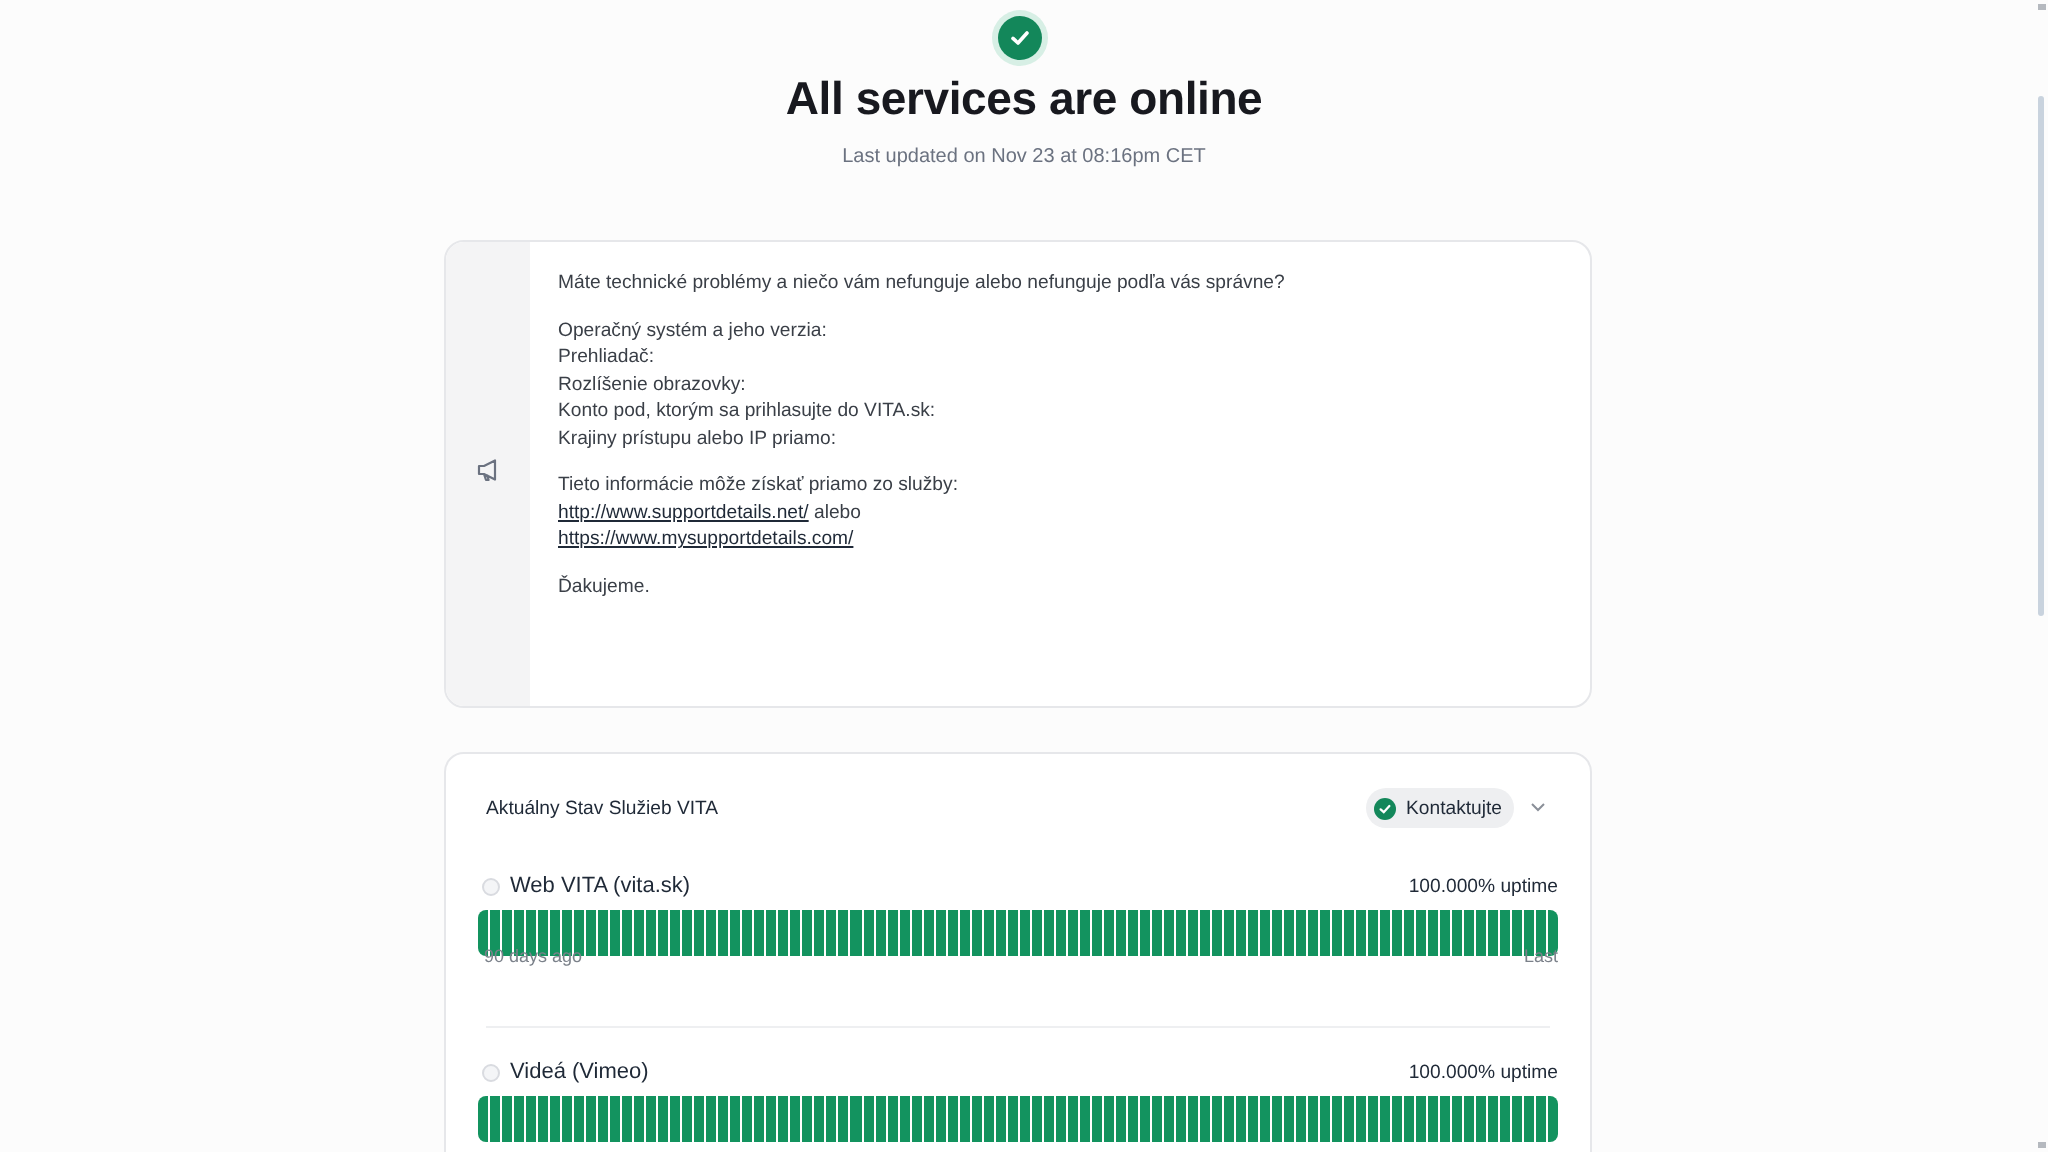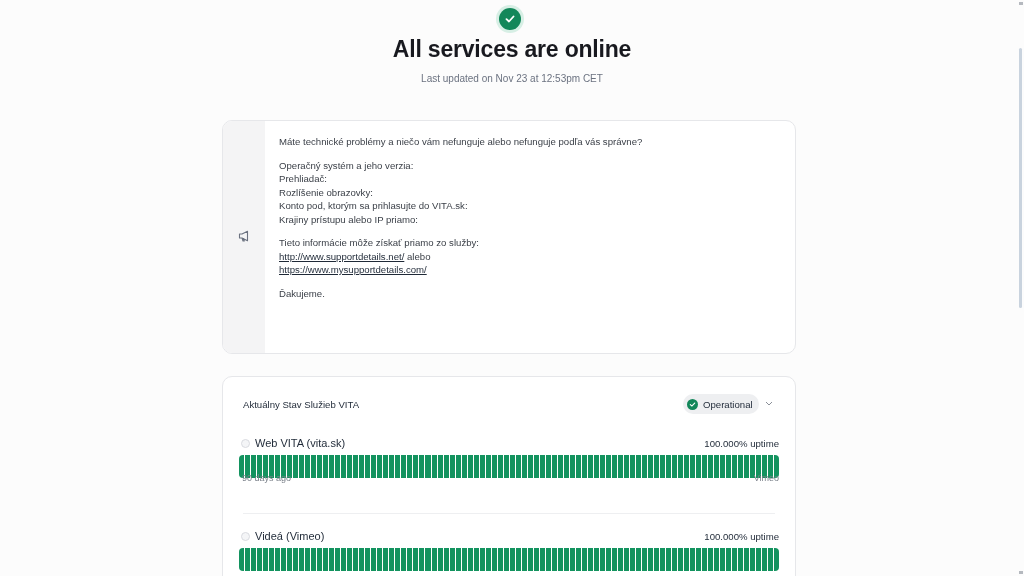--- a/index.html
+++ b/index.html
@@ -43,21 +43,21 @@
 
 <div class="hero">
   <div class="hero-check">
     <div class="inner">
       <svg width="12" height="12" viewBox="0 0 12 12">
           <path d="M2.5 6.2 L5 8.5 L9.5 3.5" stroke="#fff" stroke-width="1.8" fill="none" stroke-linecap="round" stroke-linejoin="round"></path>
         </svg>
     </div>
   </div>
   <div class="hero-title">All services are online</div>
-  <div class="hero-sub">Last updated on Nov 23 at 12:53pm CET</div>
+  <div class="hero-sub">Last updated on Nov 23 at 08:16pm CET</div>
 </div>
 
 <div class="notice">
   <div class="notice-side">
     <span>
       <svg width="13" height="12" viewBox="0 0 13 12">
           <path d="M1.5 4 H4 L9.5 1.2 V10.8 L4 8 H1.5 Z M4 8 L5 11 H6.3 L5.5 8.3" fill="none" stroke="#6b7280" stroke-width="1.1" stroke-linejoin="round"></path>
         </svg>
     </span>
   </div>
@@ -80,21 +80,21 @@
 </div>
 
 <div class="status">
   <div class="status-head">Aktuálny Stav Služieb VITA</div>
   <div class="pill">
     <span class="dot">
       <svg width="7" height="7" viewBox="0 0 8 8">
           <path d="M1.5 4.2 L3.3 5.8 L6.5 2.3" stroke="#fff" stroke-width="1.3" fill="none" stroke-linecap="round"></path>
         </svg>
     </span>
-    <span>Operational</span>
+    <span>Kontaktujte</span>
   </div>
   <div class="chev">
     <svg width="8" height="5" viewBox="0 0 8 5">
         <path d="M1 1 L4 4 L7 1" stroke="#8a8f98" stroke-width="1" fill="none"></path>
       </svg>
   </div>
 
   <div class="svc" style="top:60px;">
     <div class="svc-name">
       <span class="circ"></span>
@@ -188,21 +188,21 @@
         <div class="bar" style="background: rgb(19, 147, 95);"></div>
         <div class="bar" style="background: rgb(19, 147, 95);"></div>
         <div class="bar" style="background: rgb(19, 147, 95);"></div>
         <div class="bar" style="background: rgb(19, 147, 95);"></div>
         <div class="bar" style="background: rgb(19, 147, 95);"></div>
         <div class="bar" style="background: rgb(19, 147, 95);"></div>
         <div class="bar" style="background: rgb(19, 147, 95);"></div>
       </div>
     <div class="bar-legend">
       <span>90 days ago</span>
-      <span class="r">Vimeo</span>
+      <span class="r">Last</span>
     </div>
   </div>
 
   <div class="divider"></div>
 
   <div class="svc" style="top:153px;">
     <div class="svc-name">
       <span class="circ"></span>
       <span>Videá (Vimeo)</span>
     </div>

